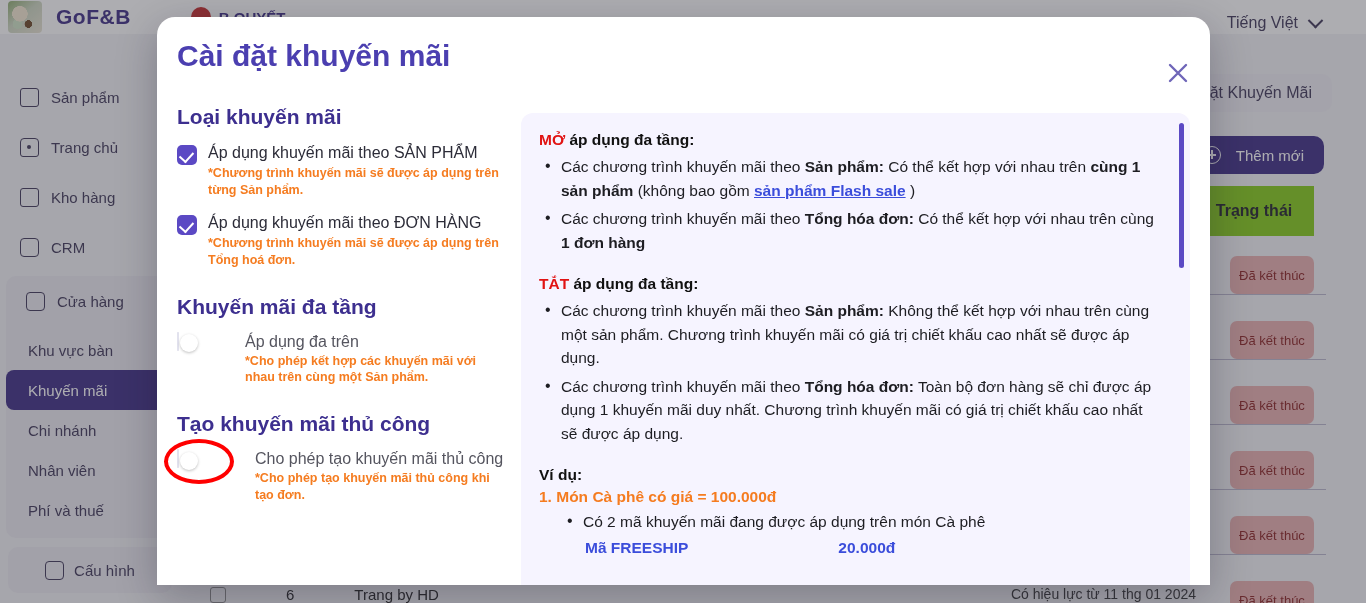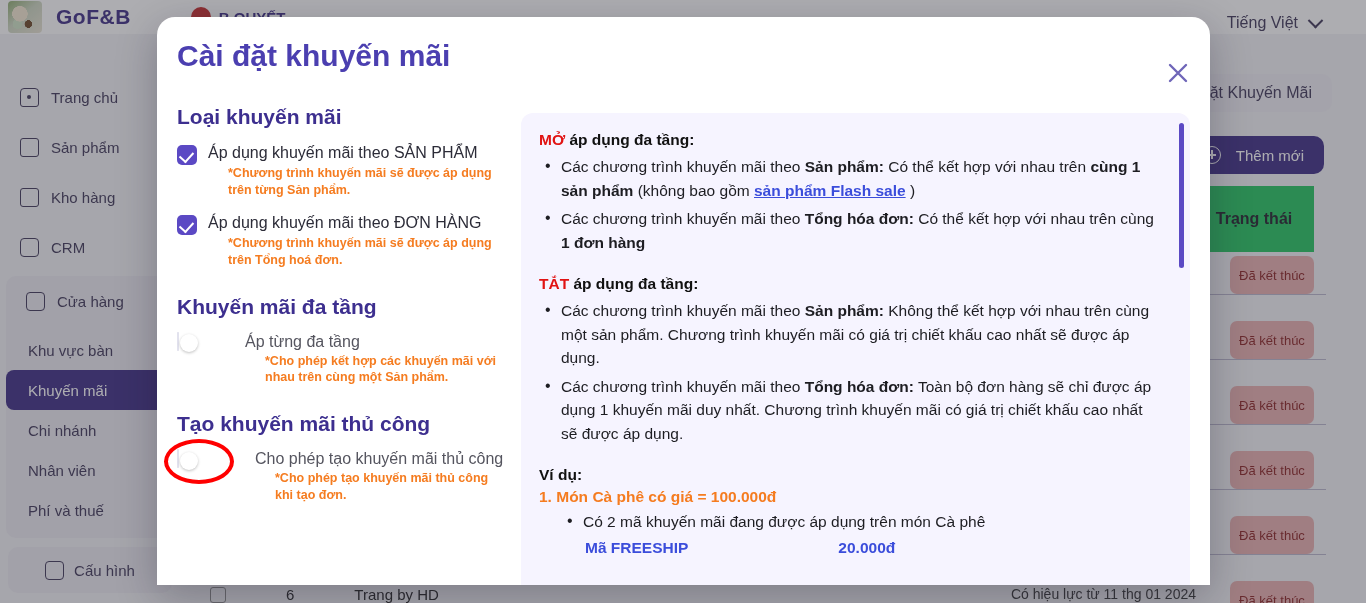--- a/index.html
+++ b/index.html
@@ -104,22 +104,22 @@
     border: 1.6px solid #ffffff; position: relative;
   }
   .plus-circle::before, .plus-circle::after {
     content: ""; position: absolute; background: #fff;
   }
   .plus-circle::before { left: 3px; top: 7.2px; width: 9px; height: 1.6px; }
   .plus-circle::after  { top: 3px; left: 7.2px; height: 9px; width: 1.6px; }
 
   .table-area { position: absolute; top: 186px; left: 180px; right: 10px; bottom: 0; }
   .th-status {
-    position: absolute; top: 0; right: 42px; width: 120px; height: 66px;
-    background: #22c55e; display: flex; align-items: center; justify-content: center;
+    position: absolute; top: 0; right: 42px; width: 120px; height: 50px;
+    background: #84cc16; display: flex; align-items: center; justify-content: center;
     font-size: 16px; font-weight: 700; color: #1e1e28;
   }
   .table-row-line {
     position: absolute; right: 30px; width: 150px; height: 1px; background: #b9b5cc;
   }
   .badge-ended {
     position: absolute; right: 42px; width: 84px; height: 38px;
     background: #e8afaf; color: #8a2020; border-radius: 7px;
     font-size: 13px; display: flex; align-items: center; justify-content: center;
   }
@@ -167,21 +167,20 @@
   }
   .cbx::after {
     content: ""; position: absolute; left: 5px; top: 4px;
     width: 7px; height: 11px; border: solid #fff;
     border-width: 0 2.2px 2.2px 0; transform: rotate(42deg);
   }
   .opt-label { font-size: 16px; color: #2c2c38; line-height: 1.25; }
   .opt-note {
     font-size: 12.5px; color: #f57c20; font-weight: 700; line-height: 1.35;
     margin-top: 2px;
-    margin-left: 20px;
   }
   .toggle-row { display: flex; gap: 14px; align-items: flex-start; }
   .toggle {
     width: 44px; height: 23px; border-radius: 14px; background: #e9e9f2;
     flex: 0 0 44px; position: relative; margin-top: 2px;
     border: 1px solid #e2e2ee;
   }
   .toggle .knob {
     position: absolute; left: 2px; top: 1.5px;
     width: 18px; height: 18px; border-radius: 50%; background: #fff;
@@ -237,26 +236,26 @@
     <div class="topbar-noti"></div>
     <div class="topbar-noti-label">B QUYẾT</div>
     <div class="lang-select">
       <span>Tiếng Việt</span>
       <span class="chev"></span>
     </div>
   </div>
 
   <div class="sidebar">
     <div class="nav-item">
+      <span class="nav-icon box"></span>
+      <span>Sản phẩm</span>
+    </div>
+    <div class="nav-item">
       <span class="nav-icon home"></span>
       <span>Trang chủ</span>
-    </div>
-    <div class="nav-item">
-      <span class="nav-icon box"></span>
-      <span>Sản phẩm</span>
     </div>
     <div class="nav-item">
       <span class="nav-icon box"></span>
       <span>Kho hàng</span>
     </div>
     <div class="nav-item">
       <span class="nav-icon"></span>
       <span>CRM</span>
     </div>
     <div class="nav-group">
@@ -349,21 +348,21 @@
 
       <div class="sec-title mt">Khuyến mãi đa tầng</div>
 
       <div class="toggle-row">
         <span class="toggle-wrap">
           <span class="toggle">
             <span class="knob"></span>
           </span>
         </span>
         <span style="margin-left:10px">
-          <div class="toggle-label">Áp từng đa tầng</div>
+          <div class="toggle-label">Áp dụng đa trên</div>
           <div class="opt-note">*Cho phép kết hợp các khuyến mãi với nhau trên cùng một Sản phẩm.</div>
         </span>
       </div>
 
       <div class="sec-title mt">Tạo khuyến mãi thủ công</div>
 
       <div class="toggle-row">
         <span class="toggle-wrap">
           <span class="toggle">
             <span class="knob"></span>

